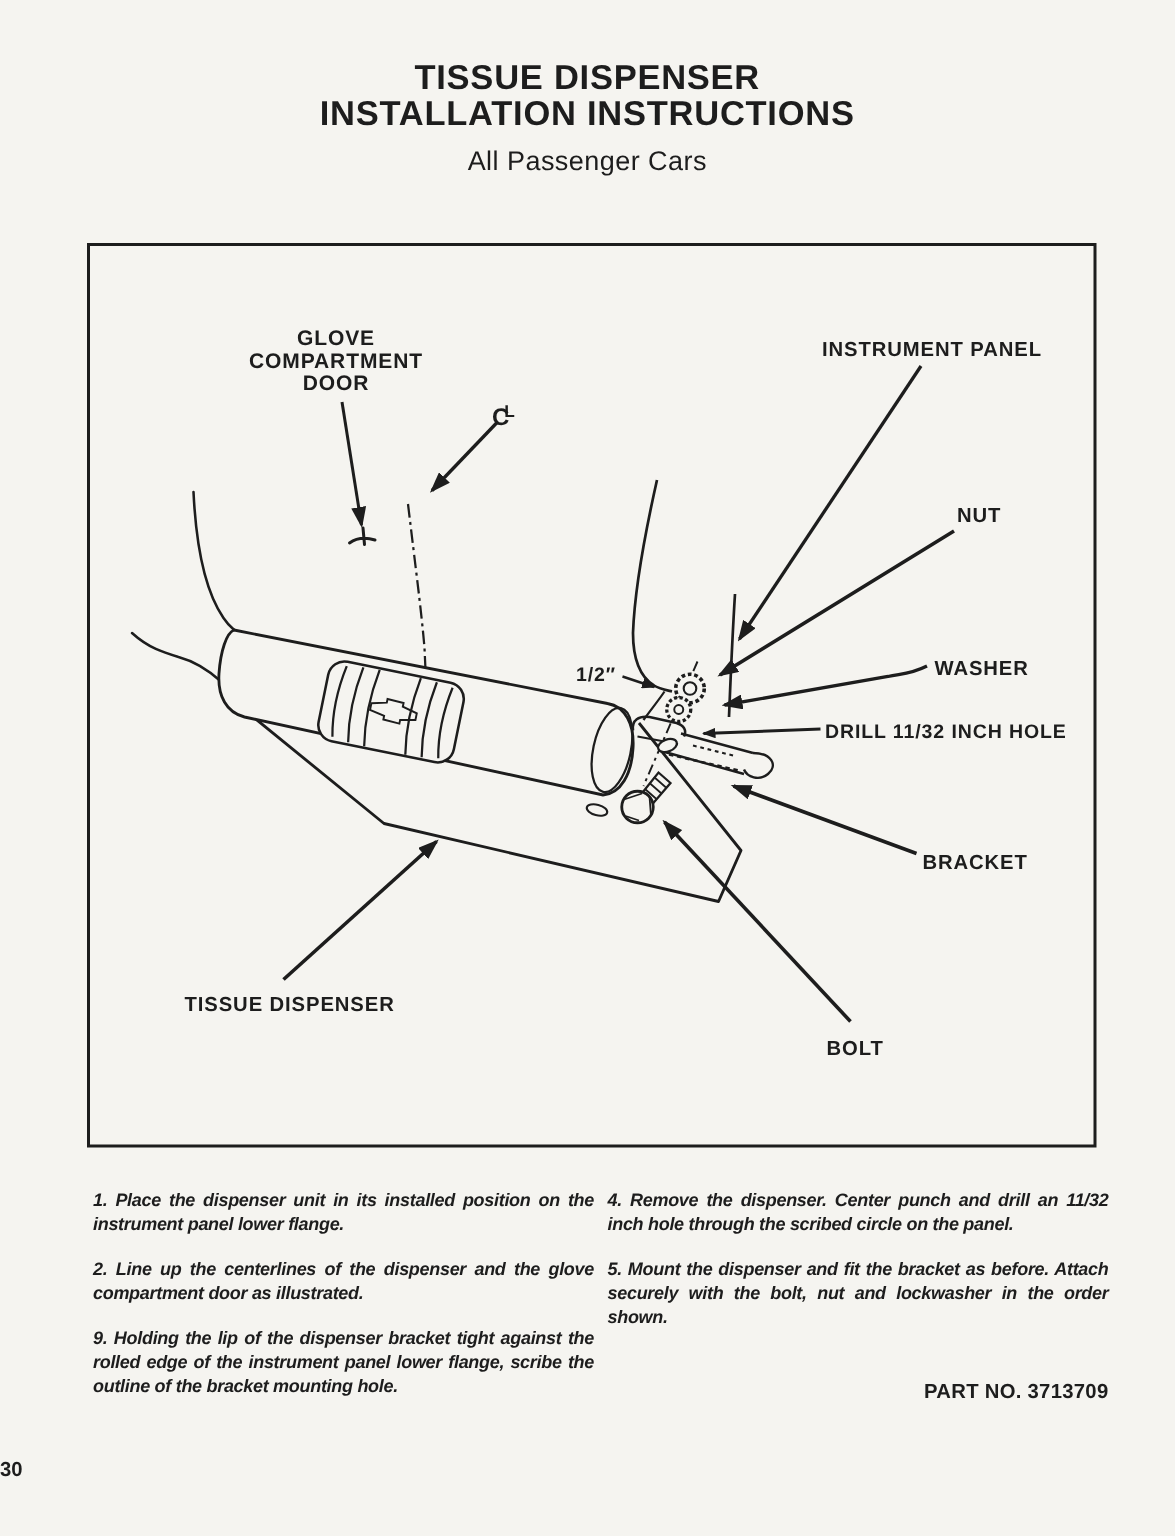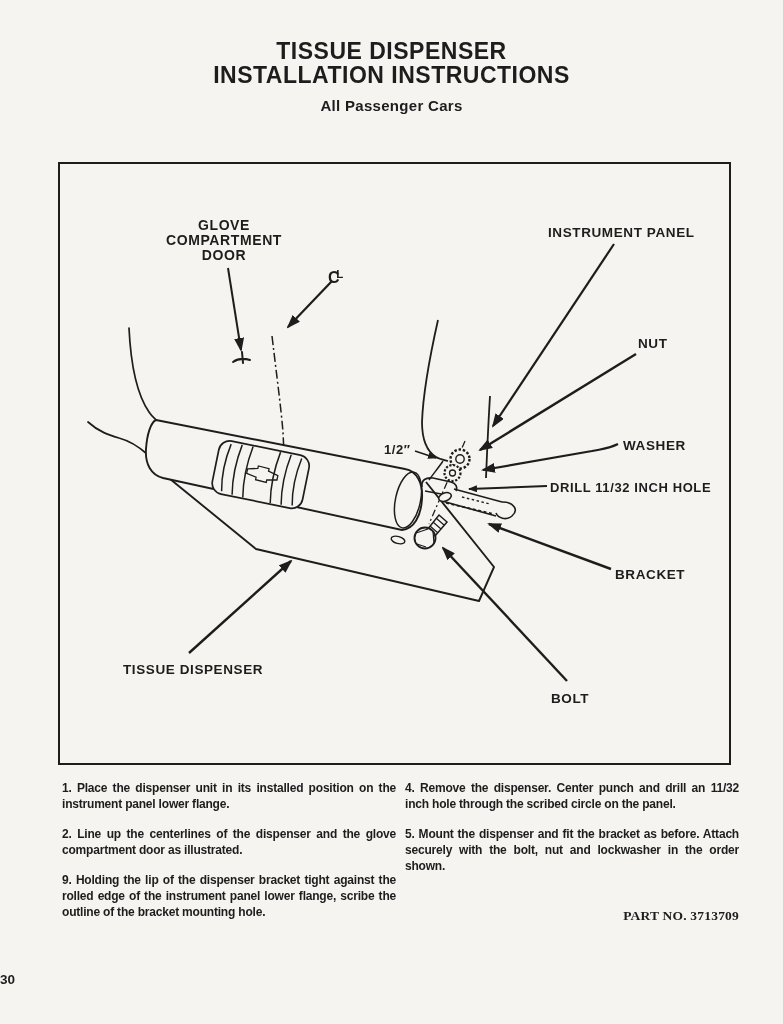--- a/index.html
+++ b/index.html
@@ -11,39 +11,39 @@
     position:relative;
     overflow:hidden;
   }
   .page{position:absolute;left:0;top:0;width:783px;height:777px;}
   .title-line{
     margin:0;text-align:center;font-weight:bold;
     font-size:23px;letter-spacing:.5px;line-height:1.04;
   }
   .title-line.first{padding-top:40px;}
   .subtitle{
-    text-align:center;font-weight:bold;font-size:15px;
+    text-align:center;font-weight:normal;font-size:18px;
     margin-top:9px;letter-spacing:.3px;
   }
   .frame{
     position:absolute;left:58px;top:124px;width:669px;height:599px;
     border:2px solid #1d1d1d;background:transparent;margin-top:38px;
   }
   .frame svg{display:block;width:100%;height:100%;}
   .col{
     position:absolute;width:334px;
     font-size:12px;font-weight:bold;letter-spacing:-.2px;
     line-height:1.33;text-align:justify;
   }
-  .col p{margin:0 0 14px;}
+  .col p{margin:12px 0 14px;font-style:italic;}
   .col-left{left:62px;top:781px;}
   .col-right{left:405px;top:781px;}
   .part-no{
     text-align:right;font-size:13.5px;font-weight:bold;
-    letter-spacing:.2px;margin-top:32px;font-family:Liberation Serif, serif;
+    letter-spacing:.2px;margin-top:32px;
   }
   .page-num{
     position:absolute;left:0;right:0;top:972px;
     font-size:13.5px;font-weight:bold;
   }
   svg text{
     font-family:"Liberation Sans",sans-serif;
     font-weight:bold;fill:#1d1d1d;letter-spacing:.6px;
   }
 </style>

